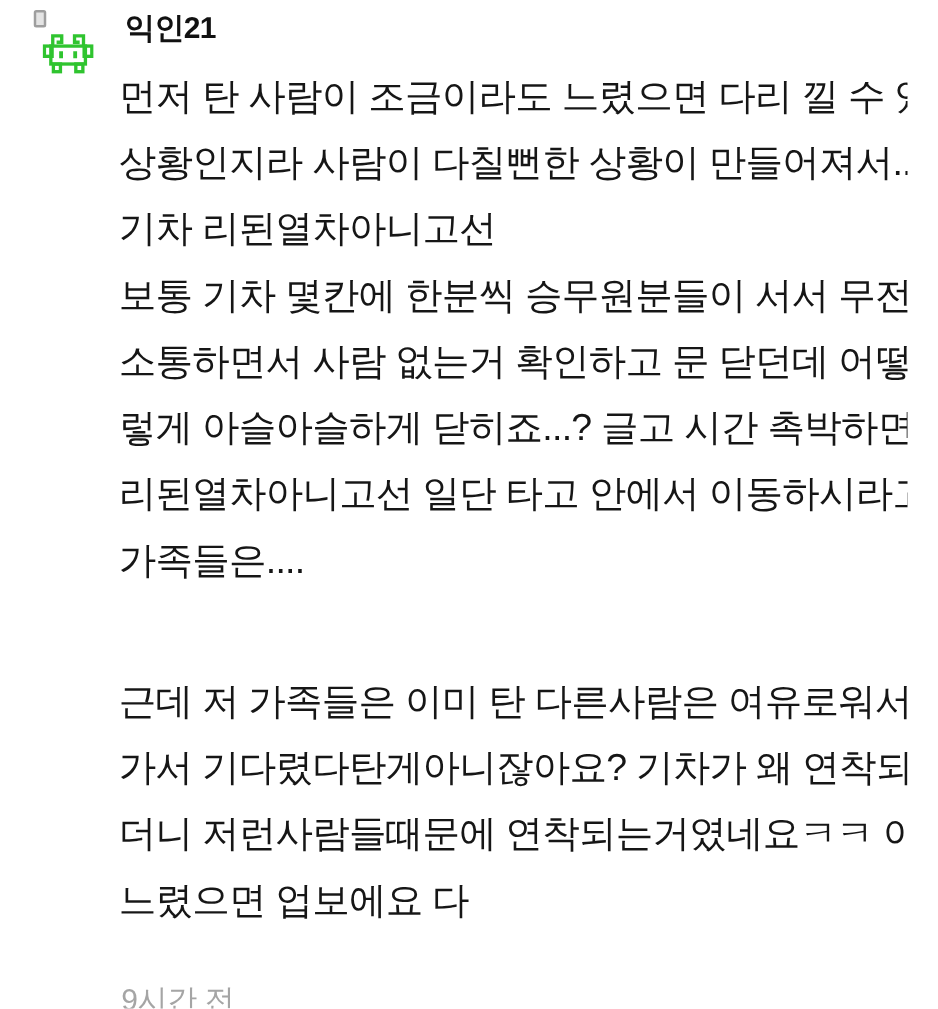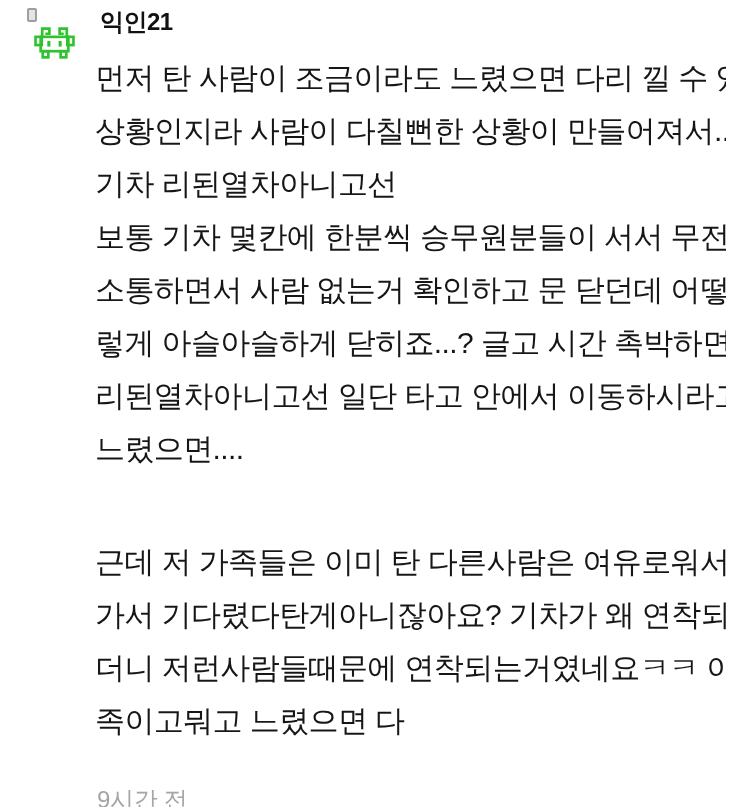--- a/index.html
+++ b/index.html
@@ -95,23 +95,23 @@
   <div class="author">익인21</div>
 
   <div class="comment-body" style="color: rgb(22, 22, 22);">
       <div class="comment-line">먼저 탄 사람이 조금이라도 느렸으면 다리 낄 수 있던</div>
       <div class="comment-line">상황인지라 사람이 다칠뻔한 상황이 만들어져서.. 이건</div>
       <div class="comment-line">기차 리된열차아니고선</div>
       <div class="comment-line">보통 기차 몇칸에 한분씩 승무원분들이 서서 무전기로</div>
       <div class="comment-line">소통하면서 사람 없는거 확인하고 문 닫던데 어떻게 저</div>
       <div class="comment-line">렇게 아슬아슬하게 닫히죠...? 글고 시간 촉박하면 분</div>
       <div class="comment-line">리된열차아니고선 일단 타고 안에서 이동하시라고 막</div>
-      <div class="comment-line">느렸으면....</div>
+      <div class="comment-line">가족들은....</div>
       <div class="comment-line"></div>
       <div class="comment-line">근데 저 가족들은 이미 탄 다른사람은 여유로워서 미리</div>
       <div class="comment-line">가서 기다렸다탄게아니잖아요? 기차가 왜 연착되나했</div>
       <div class="comment-line">더니 저런사람들때문에 연착되는거였네요ㅋㅋ 이산가</div>
-      <div class="comment-line">족이고뭐고 느렸으면 다</div>
+      <div class="comment-line">느렸으면 업보에요 다</div>
     </div>
 
   <div class="timestamp" style="color: rgb(165, 165, 165);">9시간 전</div>
 
 </div>
 
 </body></html>

